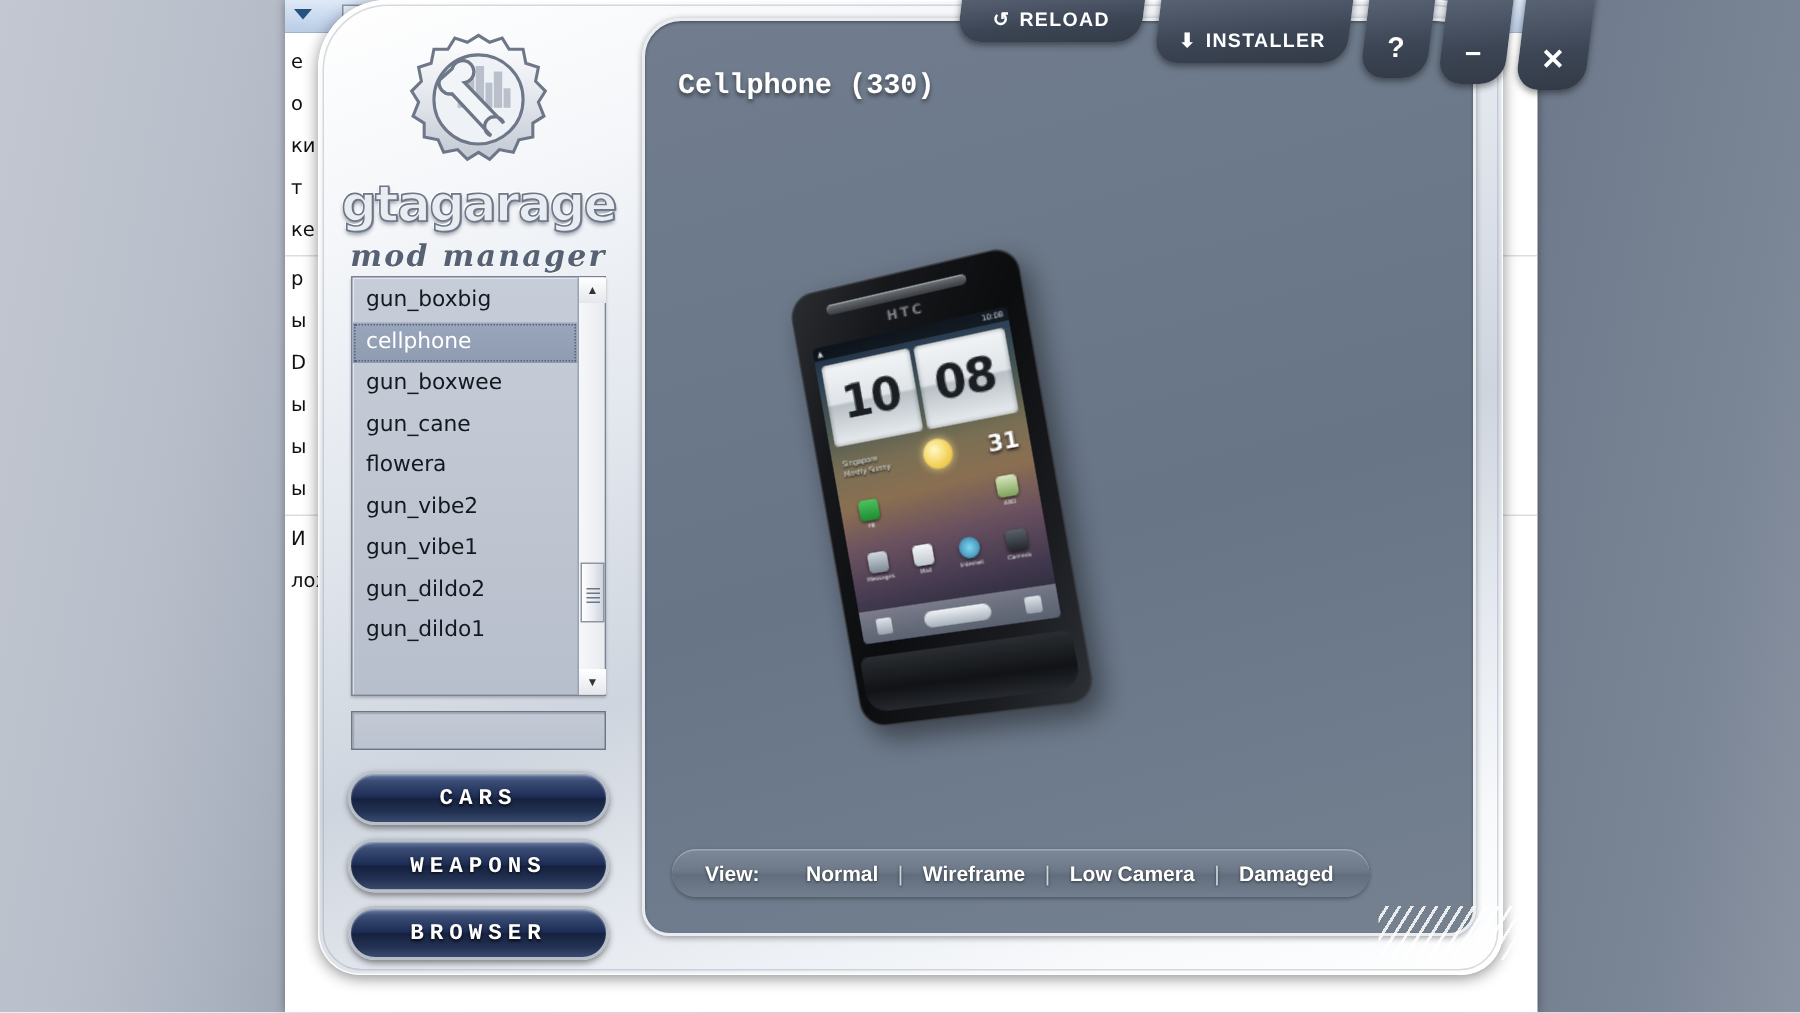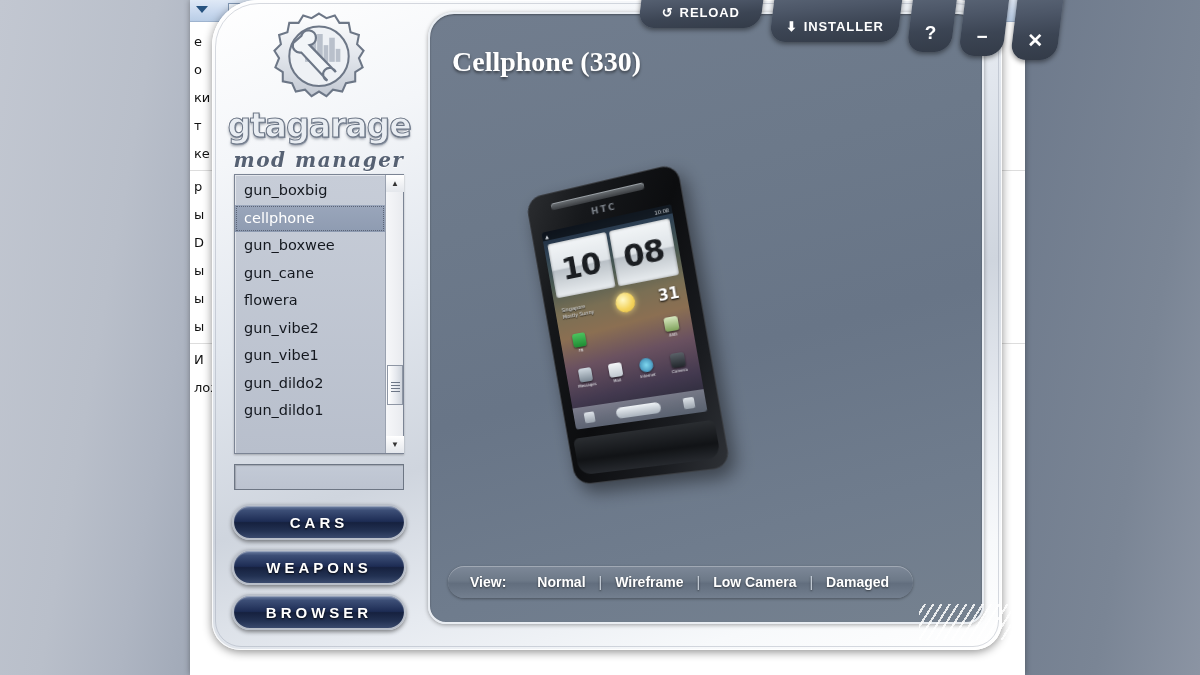--- a/index.html
+++ b/index.html
@@ -92,21 +92,21 @@
   #btn-installer { left: 152px; width: 128px; height: 48px; transform: skewX(-7deg); }
   #btn-installer > span { transform: skewX(7deg); display:flex; align-items:center; }
   #btn-help    { left: 290px; width: 44px; height: 58px; transform: skewX(-7deg); }
   #btn-help    > span { transform: skewX(7deg); display:block; font-size:19px; }
   #btn-min     { left: 342px; width: 44px; height: 62px; transform: skewX(-7deg); }
   #btn-min     > span { transform: skewX(7deg); display:block; font-size:19px; }
   #btn-close   { left: 394px; width: 46px; height: 66px; transform: skewX(-7deg); }
   #btn-close   > span { transform: skewX(7deg); display:block; font-size:19px; }
 
   
-  .sidebar { position: absolute; left: 18px; top: 10px; width: 200px; height: 640px; }
+  .sidebar { position: absolute; left: 18px; top: 20px; width: 200px; height: 640px; }
 
   .logo { position: absolute; left: 8px; top: 4px; width: 186px; text-align: center; }
   .logo .gear { width: 112px; height: 104px; margin: 0 auto; display:block; }
   .logo .wordmark {
     font-family: "DejaVu Sans", sans-serif;
     font-size: 33px; font-weight: bold; letter-spacing: -1px;
     color: #e9edf2;
     margin-top: -6px;
     text-shadow: 1px 1px 0 #8a93a2, -1px -1px 0 #ffffff, 0 2px 3px rgba(60,70,85,.55);
     -webkit-text-stroke: 1.1px #6d7787;
@@ -177,40 +177,40 @@
   .navbtn {
     position: absolute; left: 14px; width: 174px; height: 36px;
     border-radius: 18px;
     background: linear-gradient(180deg,#6c7ea2 0%,#3c4e76 14%,#1d2c54 48%,#16213f 52%,#223152 78%,#3a4a6d 100%);
     border: 2px solid #b9bfc9;
     box-shadow: 0 2px 4px rgba(0,0,0,.45), inset 0 1px 1px rgba(255,255,255,.35);
     color: #ffffff;
     font-size: 15px; font-weight: bold; letter-spacing: 4px;
     display:flex; align-items:center; justify-content:center;
     text-shadow: 0 1px 2px rgba(0,0,0,.8);
-    font-family: Liberation Sans, sans-serif;
+    font-family: Liberation Mono, monospace;
   }
   #nav-cars    { top: 500px; }
   #nav-weapons { top: 545px; }
   #nav-browser { top: 590px; align-items: center; }
 
   
   .viewer {
     position: absolute; left: 228px; top: 18px; width: 556px; height: 612px;
     border-radius: 26px 26px 18px 18px;
     background: linear-gradient(165deg,#717d8e 0%,#6c798a 30%,#687587 55%,#6f7c8d 80%,#75818f 100%);
     border: 2px solid #e9edf2;
     box-shadow: inset 0 1px 2px rgba(0,0,0,.35), 0 1px 4px rgba(0,0,0,.35);
     overflow: hidden;
   }
   .viewer-title {
     position: absolute; left: 22px; top: 32px;
-    font-size: 28px; font-weight: bold; color: #ffffff;
+    font-size: 19px; font-weight: bold; color: #ffffff;
     text-shadow: 0 2px 3px rgba(0,0,0,.5);
-    font-family: Liberation Serif, serif;
+    font-family: Liberation Mono, monospace;
   }
 
   
   .phone {
     position: absolute; left: 115px; top: 165px;
     width: 160px; height: 300px;
     transform: rotate(-10deg) perspective(600px) rotateY(-13deg);
     transform-origin: 50% 50%;
     filter: drop-shadow(5px 9px 9px rgba(0,0,0,.45));
   }

